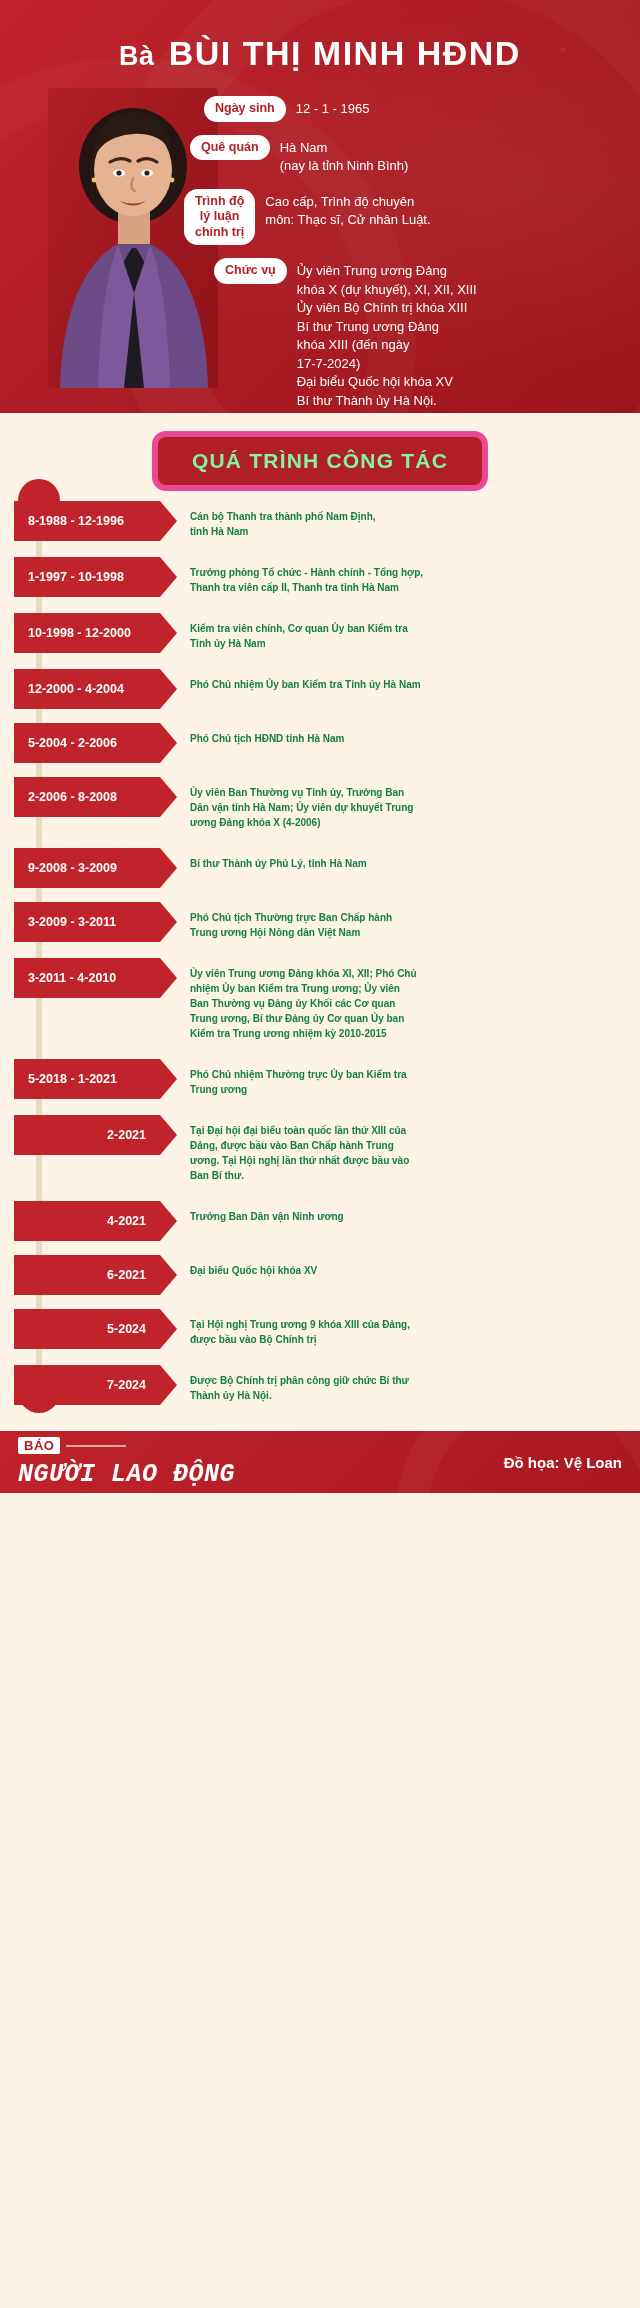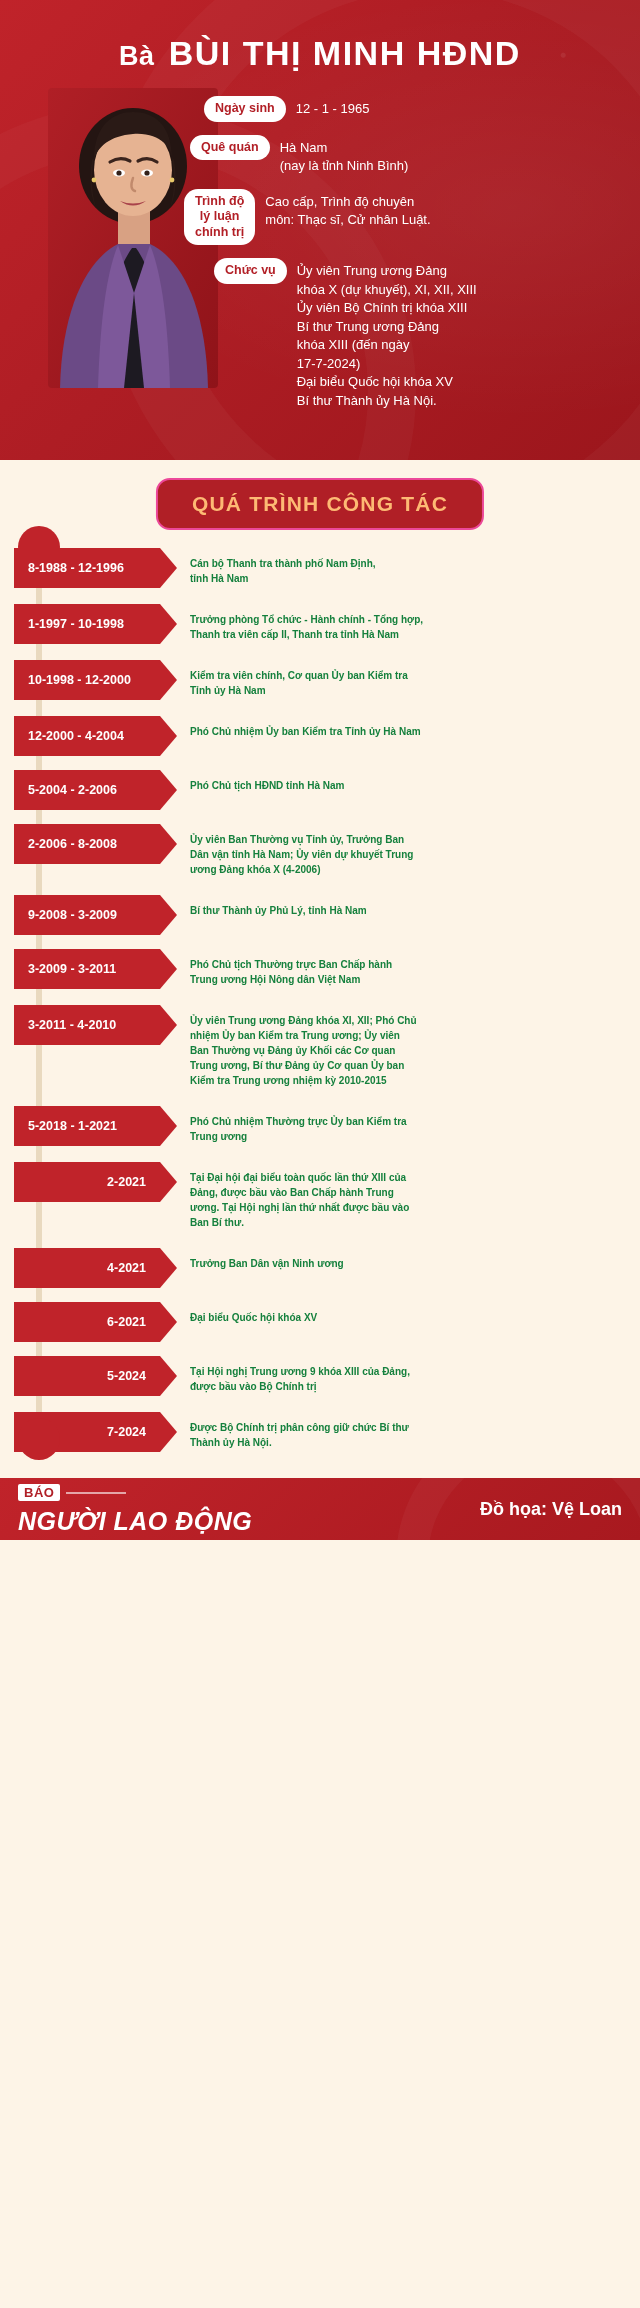--- a/index.html
+++ b/index.html
@@ -13,21 +13,21 @@
     height: 2308px;
     position: relative;
     overflow: hidden;
     background: #fdf4e7;
   }
 
   
   .header {
     position: relative;
     width: 640px;
-    height: 460px;
+    height: 413px;
     background:
       radial-gradient(circle at 88% 12%, rgba(255,255,255,0.07) 0 2px, transparent 3px),
       radial-gradient(ellipse at 80% 45%, rgba(255,255,255,0.05), transparent 60%),
       linear-gradient(135deg, #c0232a 0%, #ae1d24 45%, #9c161c 100%);
     overflow: hidden;
   }
   .header::before {
     content: "";
     position: absolute;
     right: -120px; top: -80px;
@@ -120,27 +120,27 @@
     position: relative;
     height: 88px;
     background: #fdf4e7;
   }
   .section-title {
     position: absolute;
     left: 50%;
     transform: translateX(-50%);
     top: 18px;
     background: #b01f26;
-    color: #fdba74;
+    color: #86efac;
     font-size: 21px;
     font-weight: bold;
     letter-spacing: 1.2px;
     padding: 12px 34px;
     border-radius: 14px;
-    border: 2px solid #ec4899;
+    border: 6px solid #ec4899;
     box-shadow: 0 0 0 3px #fdf4e7;
     white-space: nowrap;
   }
 
   
   .timeline {
     position: relative;
     background: #fdf4e7;
     padding: 0 0 10px 14px;
   }
@@ -254,26 +254,27 @@
     height: 2px;
     background: rgba(255,255,255,0.6);
   }
   .logo-main {
     color: #ffffff;
     font-size: 25px;
     font-weight: bold;
     letter-spacing: 0.5px;
     margin-top: 8px;
     font-style: italic;
+    font-family: Liberation Mono, monospace;
   }
   .credit {
     position: relative;
     z-index: 2;
     color: #ffffff;
-    font-size: 18px;
+    font-size: 15px;
     font-weight: bold;
   }
 </style>
 </head>
 <body>
 
 <div class="page">
 
   <div class="header">
 

